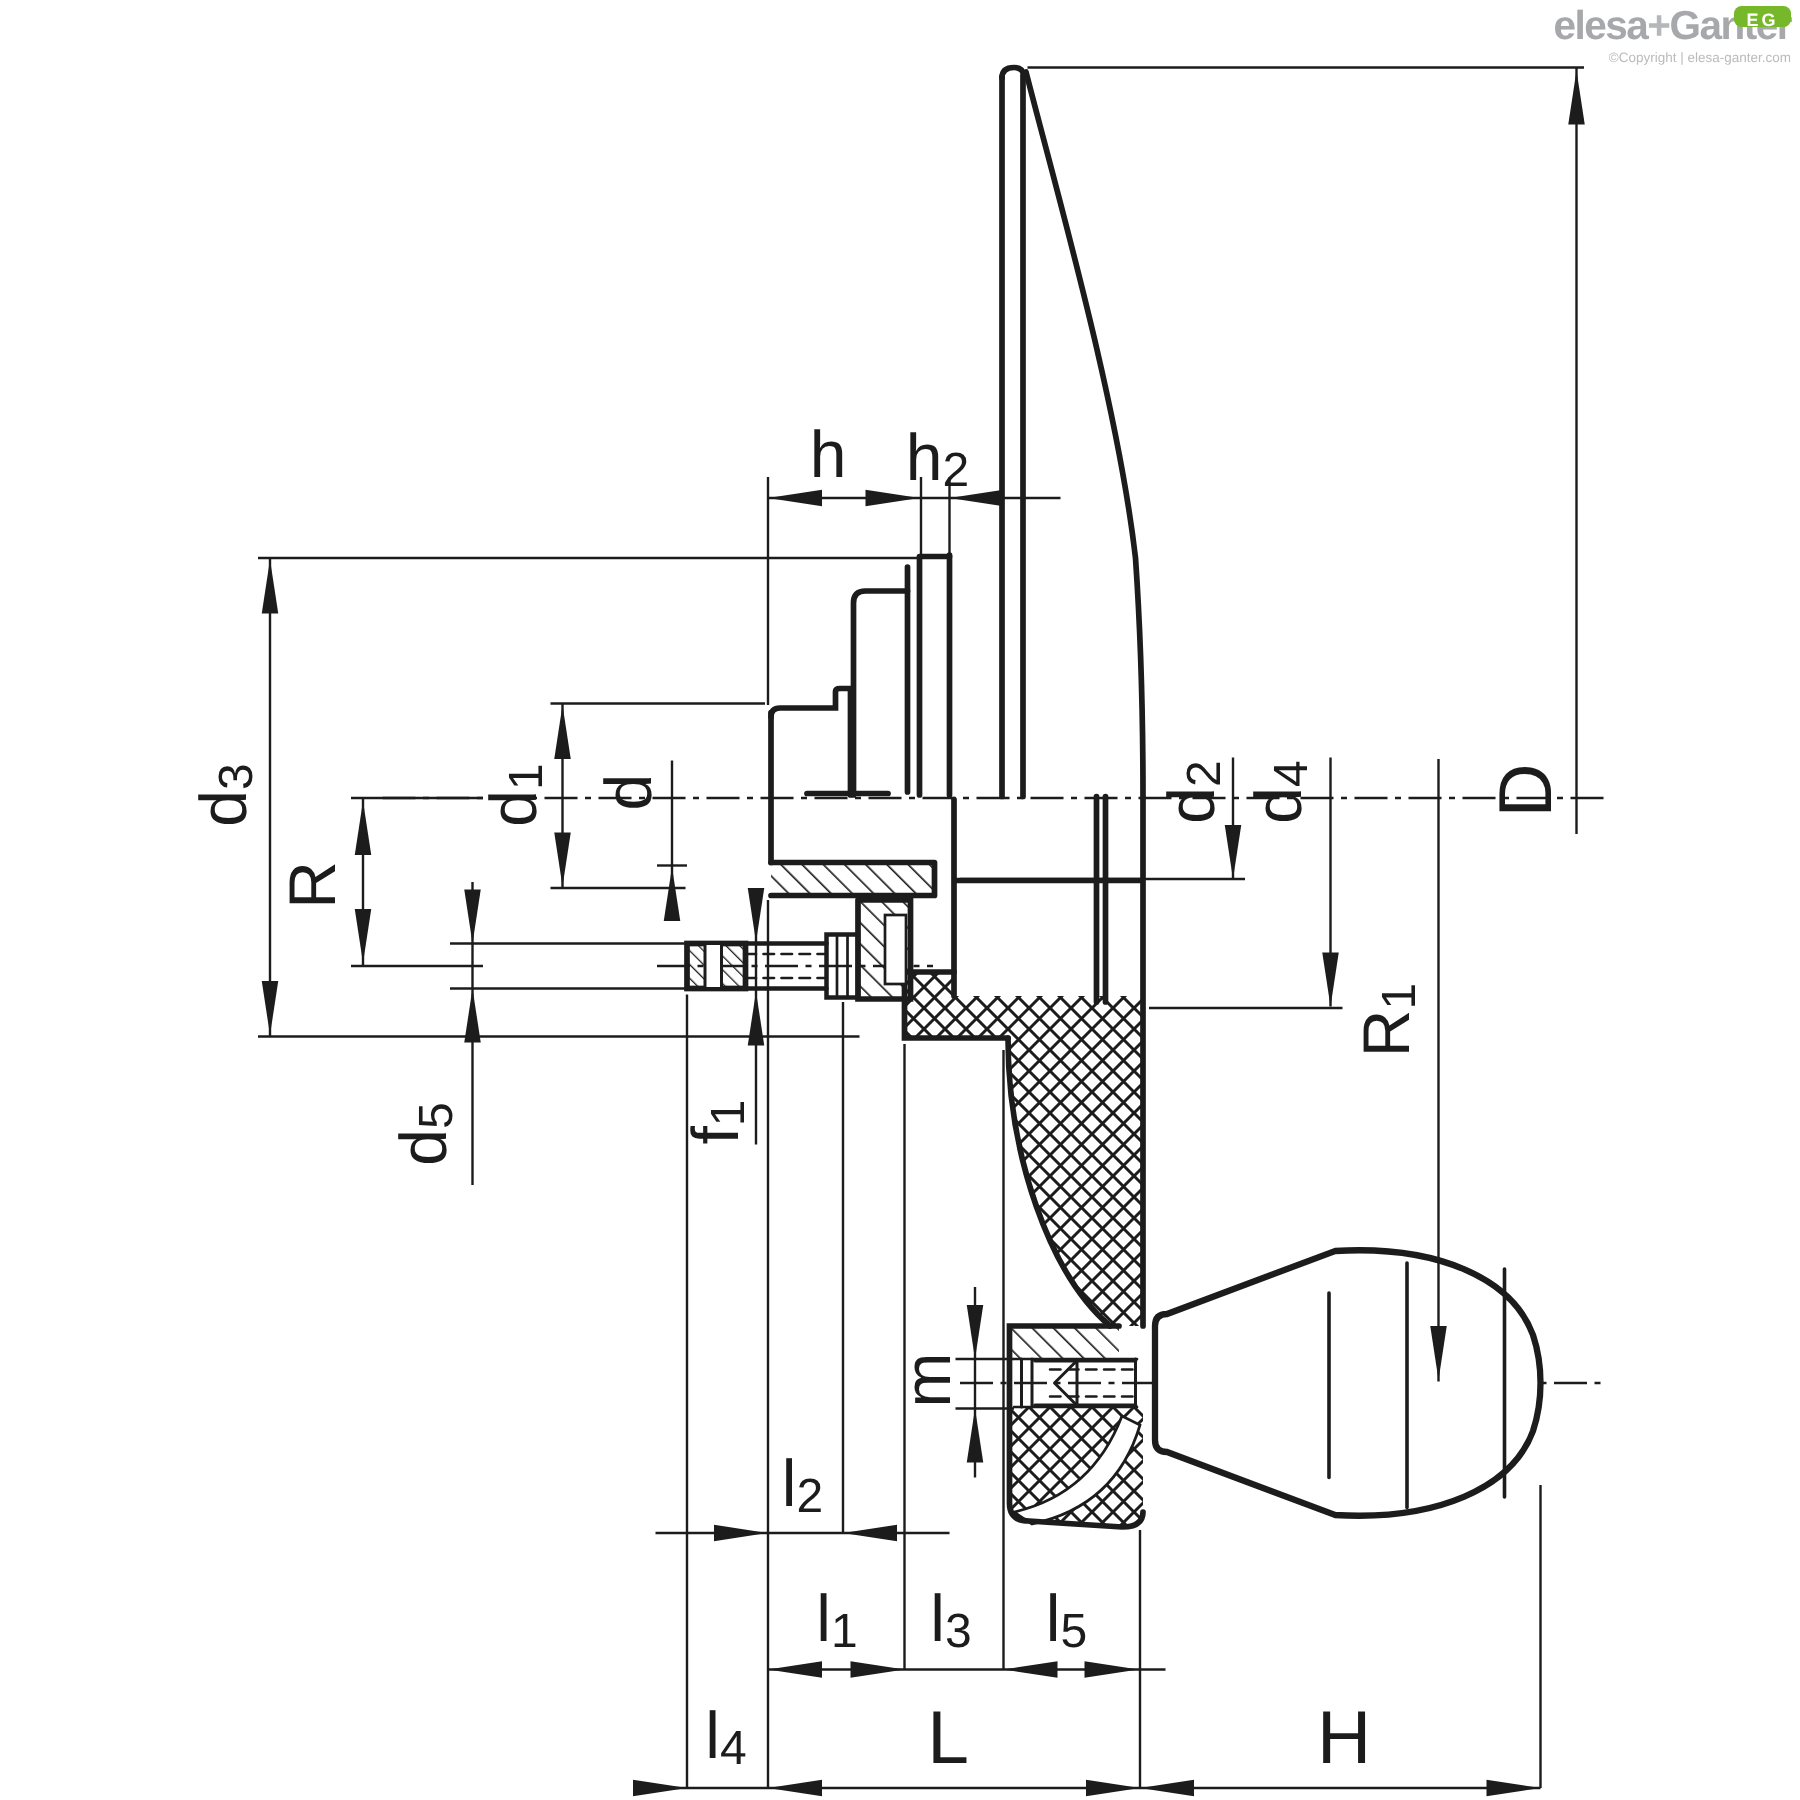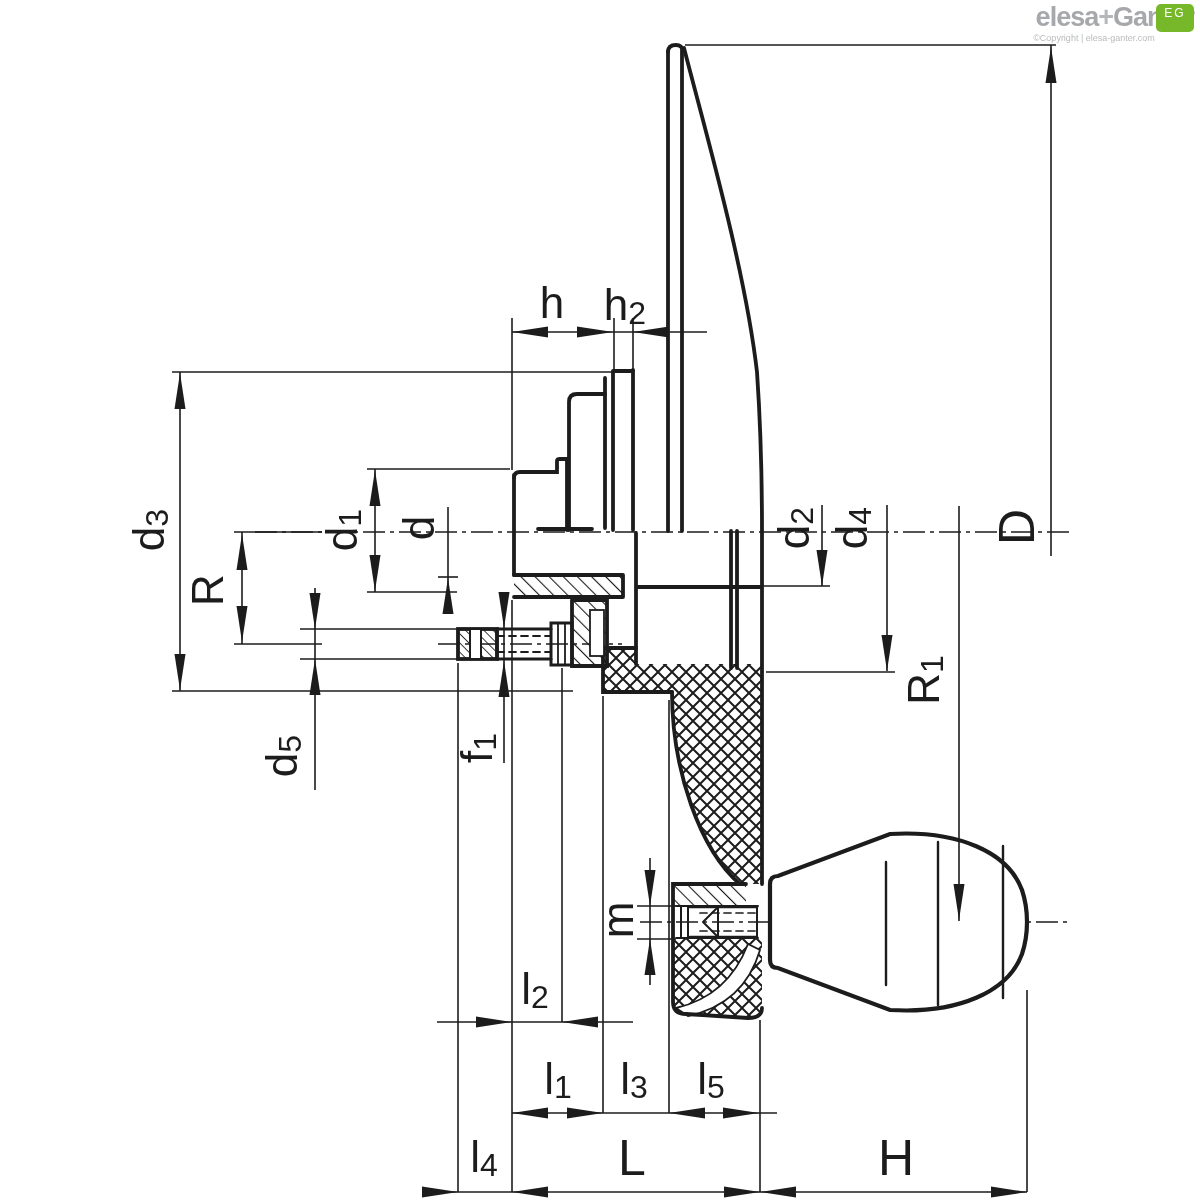--- a/index.html
+++ b/index.html
@@ -5,24 +5,24 @@
   html,body{margin:0;padding:0;background:#ffffff;}
   .page{position:relative;width:1200px;height:1200px;background:#ffffff;overflow:hidden;
         font-family:"Liberation Sans", sans-serif;}
   svg text{font-family:"Liberation Sans", sans-serif;fill:#1c1c1c;}
   .dl{font-size:44px;}
   .dl .sub{font-size:32px;}
   .big{font-size:50px;}
   .logo{position:absolute;top:4px;right:6px;width:200px;text-align:right;line-height:1;}
   .brand{font-weight:bold;font-size:27px;color:#a6a8ab;letter-spacing:-1px;}
   .brand .plus{color:#b5b7ba;font-weight:bold;}
-  .badge{position:absolute;top:0px;right:0px;width:38px;height:28px;background:#76b82a;
-         border-radius:5px;color:#ffffff;font-weight:normal;font-size:12px;text-align:center;
+  .badge{position:absolute;top:0px;right:0px;width:38px;height:14px;background:#76b82a;
+         border-radius:5px;color:#ffffff;font-weight:bold;font-size:12px;text-align:center;
          line-height:18px;letter-spacing:2px;}
-  .tagline{margin-top:3px;font-size:9px;color:#b9bbbd;text-align:center;}
+  .tagline{margin-top:3px;font-size:9px;color:#b9bbbd;}
 </style>
 </head>
 <body>
 
 <div class="page">
 
   
   <div class="logo">
     <div class="badge">EG</div>
     <div class="brand"><span>elesa</span><span class="plus">+</span><span>Ganter</span></div>

